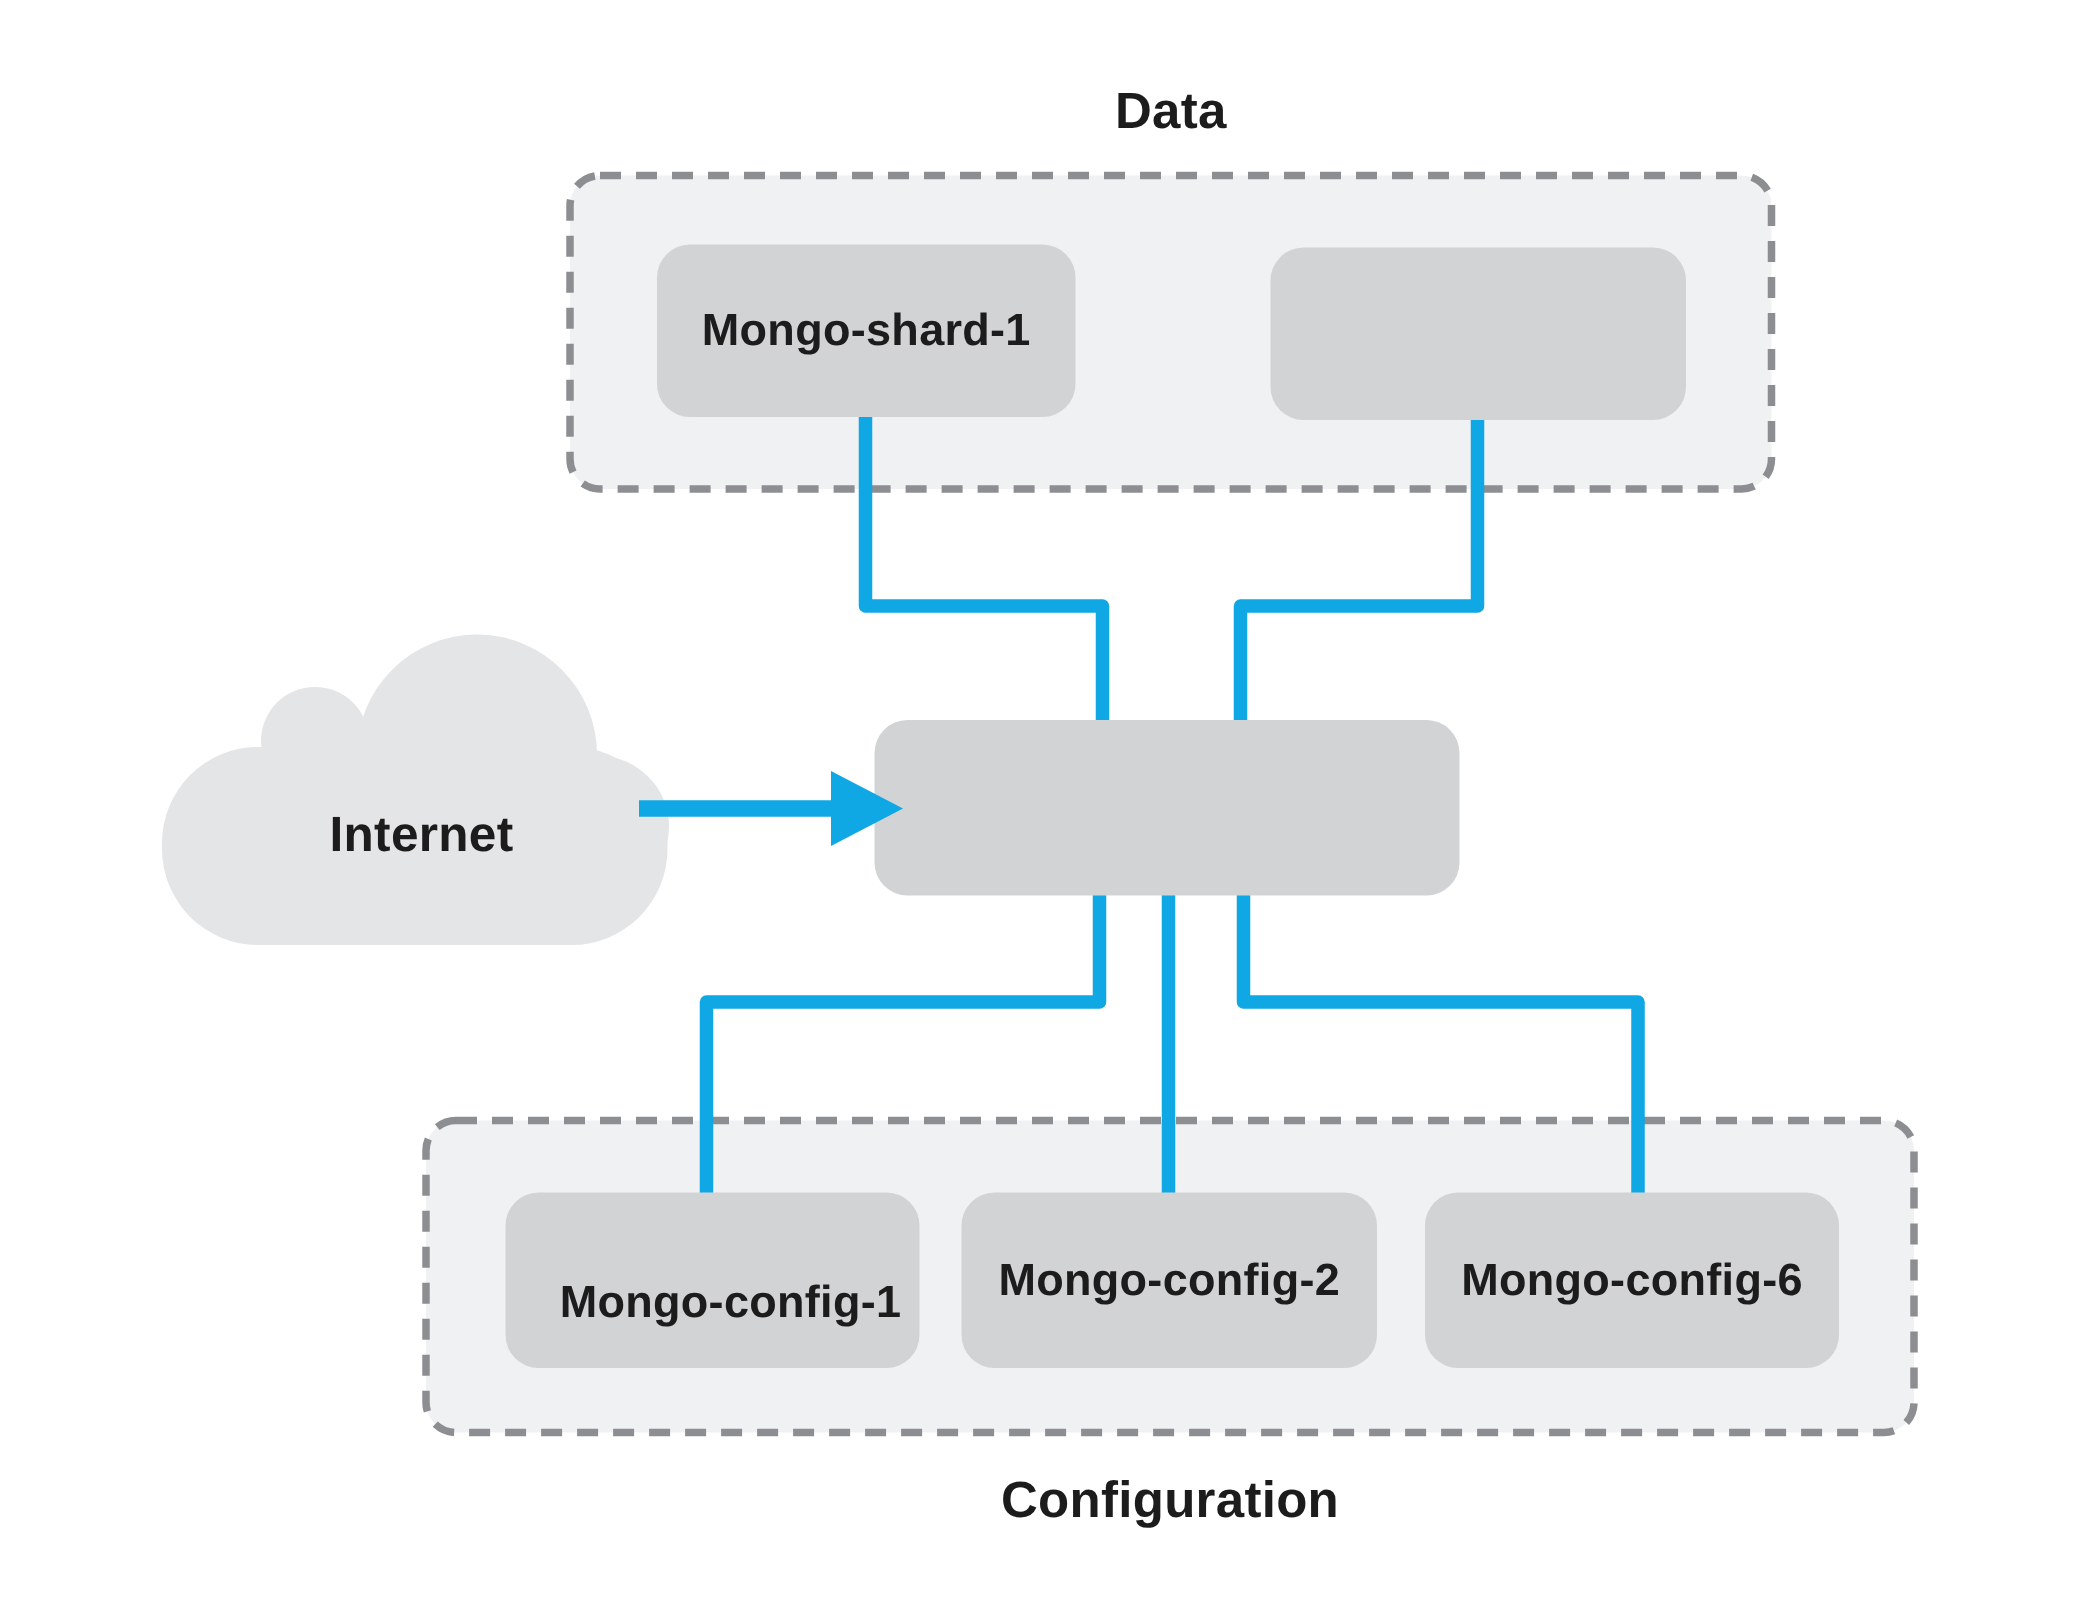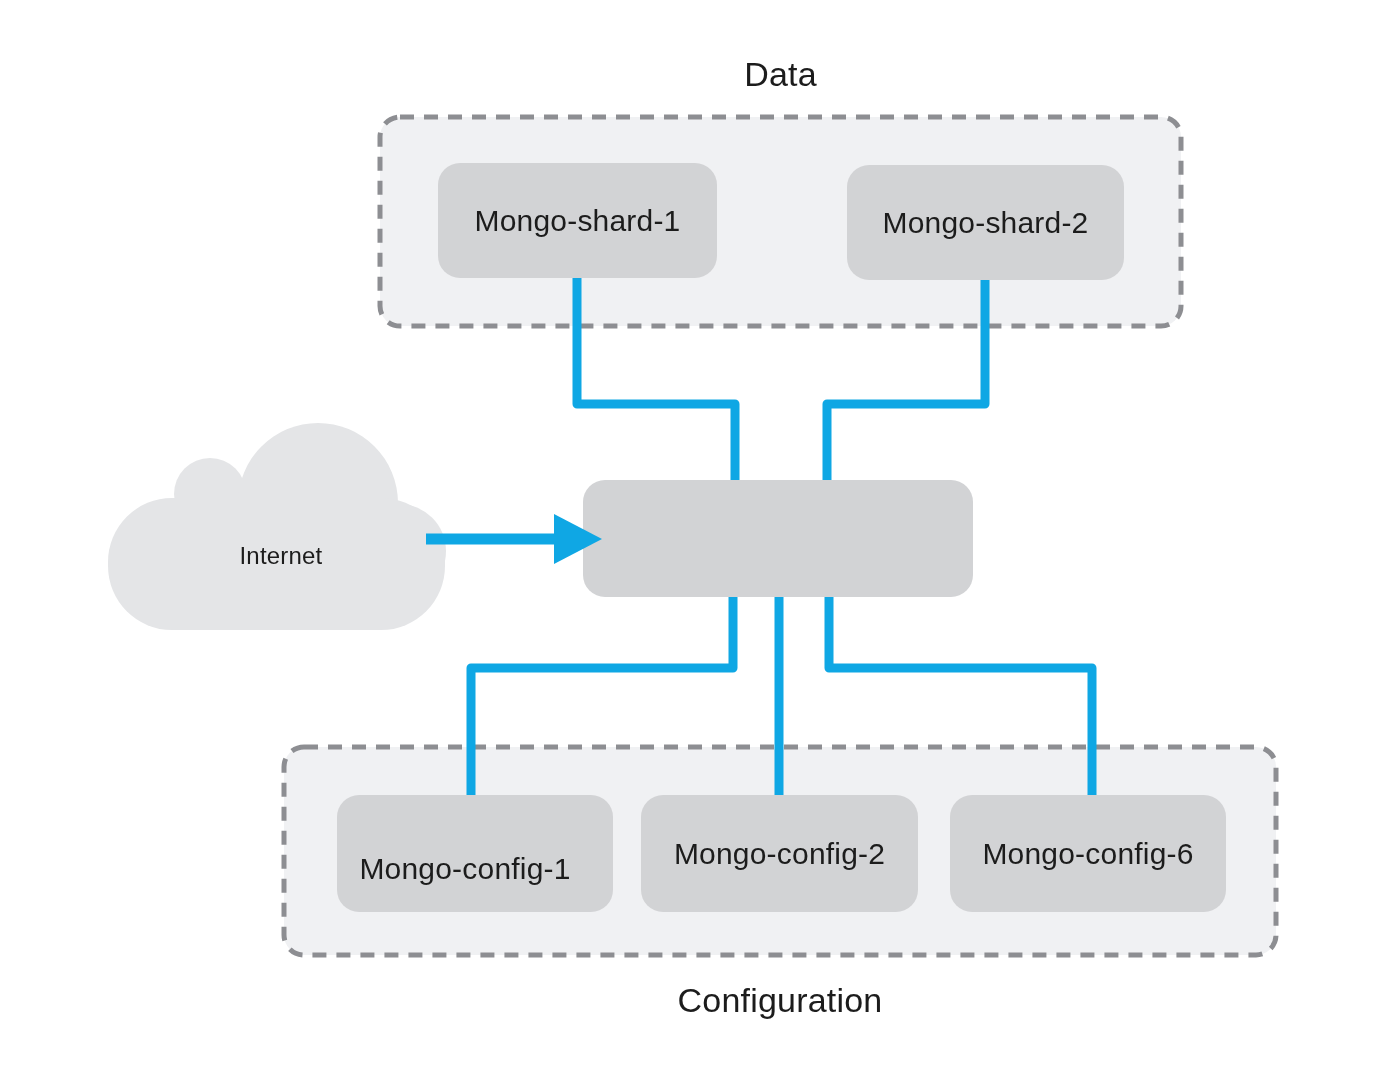--- a/index.html
+++ b/index.html
@@ -27,33 +27,33 @@
     position:absolute;
     left:0;top:0;
     width:1388px;
     height:1078px;
   }
   .label{
     position:absolute;
     display:flex;
     align-items:center;
     justify-content:center;
-    font-weight:400;
+    font-weight:700;
     color:var(--text);
     white-space:nowrap;
     letter-spacing:0.2px;
   }
   .node-label{font-size:30px;}
   .group-label{font-size:34px;}
-  .cloud-label{font-size:24px;}
+  .cloud-label{font-size:33px;}
   
   .lbl-shard1 {left:438px;top:163px;width:279px;height:115px;}
   .lbl-shard2 {left:847px;top:165px;width:277px;height:115px;}
   .lbl-router {left:583px;top:480px;width:390px;height:117px;}
-  .lbl-config1{left:327px;top:795px;width:276px;height:147px;}
+  .lbl-config1{left:349px;top:795px;width:276px;height:147px;}
   .lbl-config2{left:641px;top:795px;width:277px;height:117px;}
   .lbl-config3{left:950px;top:795px;width:276px;height:117px;}
   .lbl-data   {left:378px;top:50px;width:805px;height:48px;}
   .lbl-config {left:282px;top:976px;width:996px;height:48px;text-align:center;}
   .lbl-cloud  {left:171px;top:530px;width:220px;height:52px;}
 </style>
 </head>
 <body>
 
 <div class="canvas">
@@ -90,18 +90,17 @@
       <polygon points="554,514 602,539 554,564" fill="var(--accent-blue)"></polygon>
     </g>
   </svg>
 
   <div class="label group-label lbl-data">Data</div>
   <div class="label group-label lbl-config">Configuration</div>
 
   <div class="label cloud-label lbl-cloud">Internet</div>
 
   <div class="label node-label lbl-shard1">Mongo-shard-1</div>
-  <div class="label node-label lbl-shard2">Mongo-shard-2</div>
   <div class="label node-label lbl-config1">Mongo-config-1</div>
   <div class="label node-label lbl-config2">Mongo-config-2</div>
   <div class="label node-label lbl-config3">Mongo-config-6</div>
 
 </div>
 
 </body></html>

